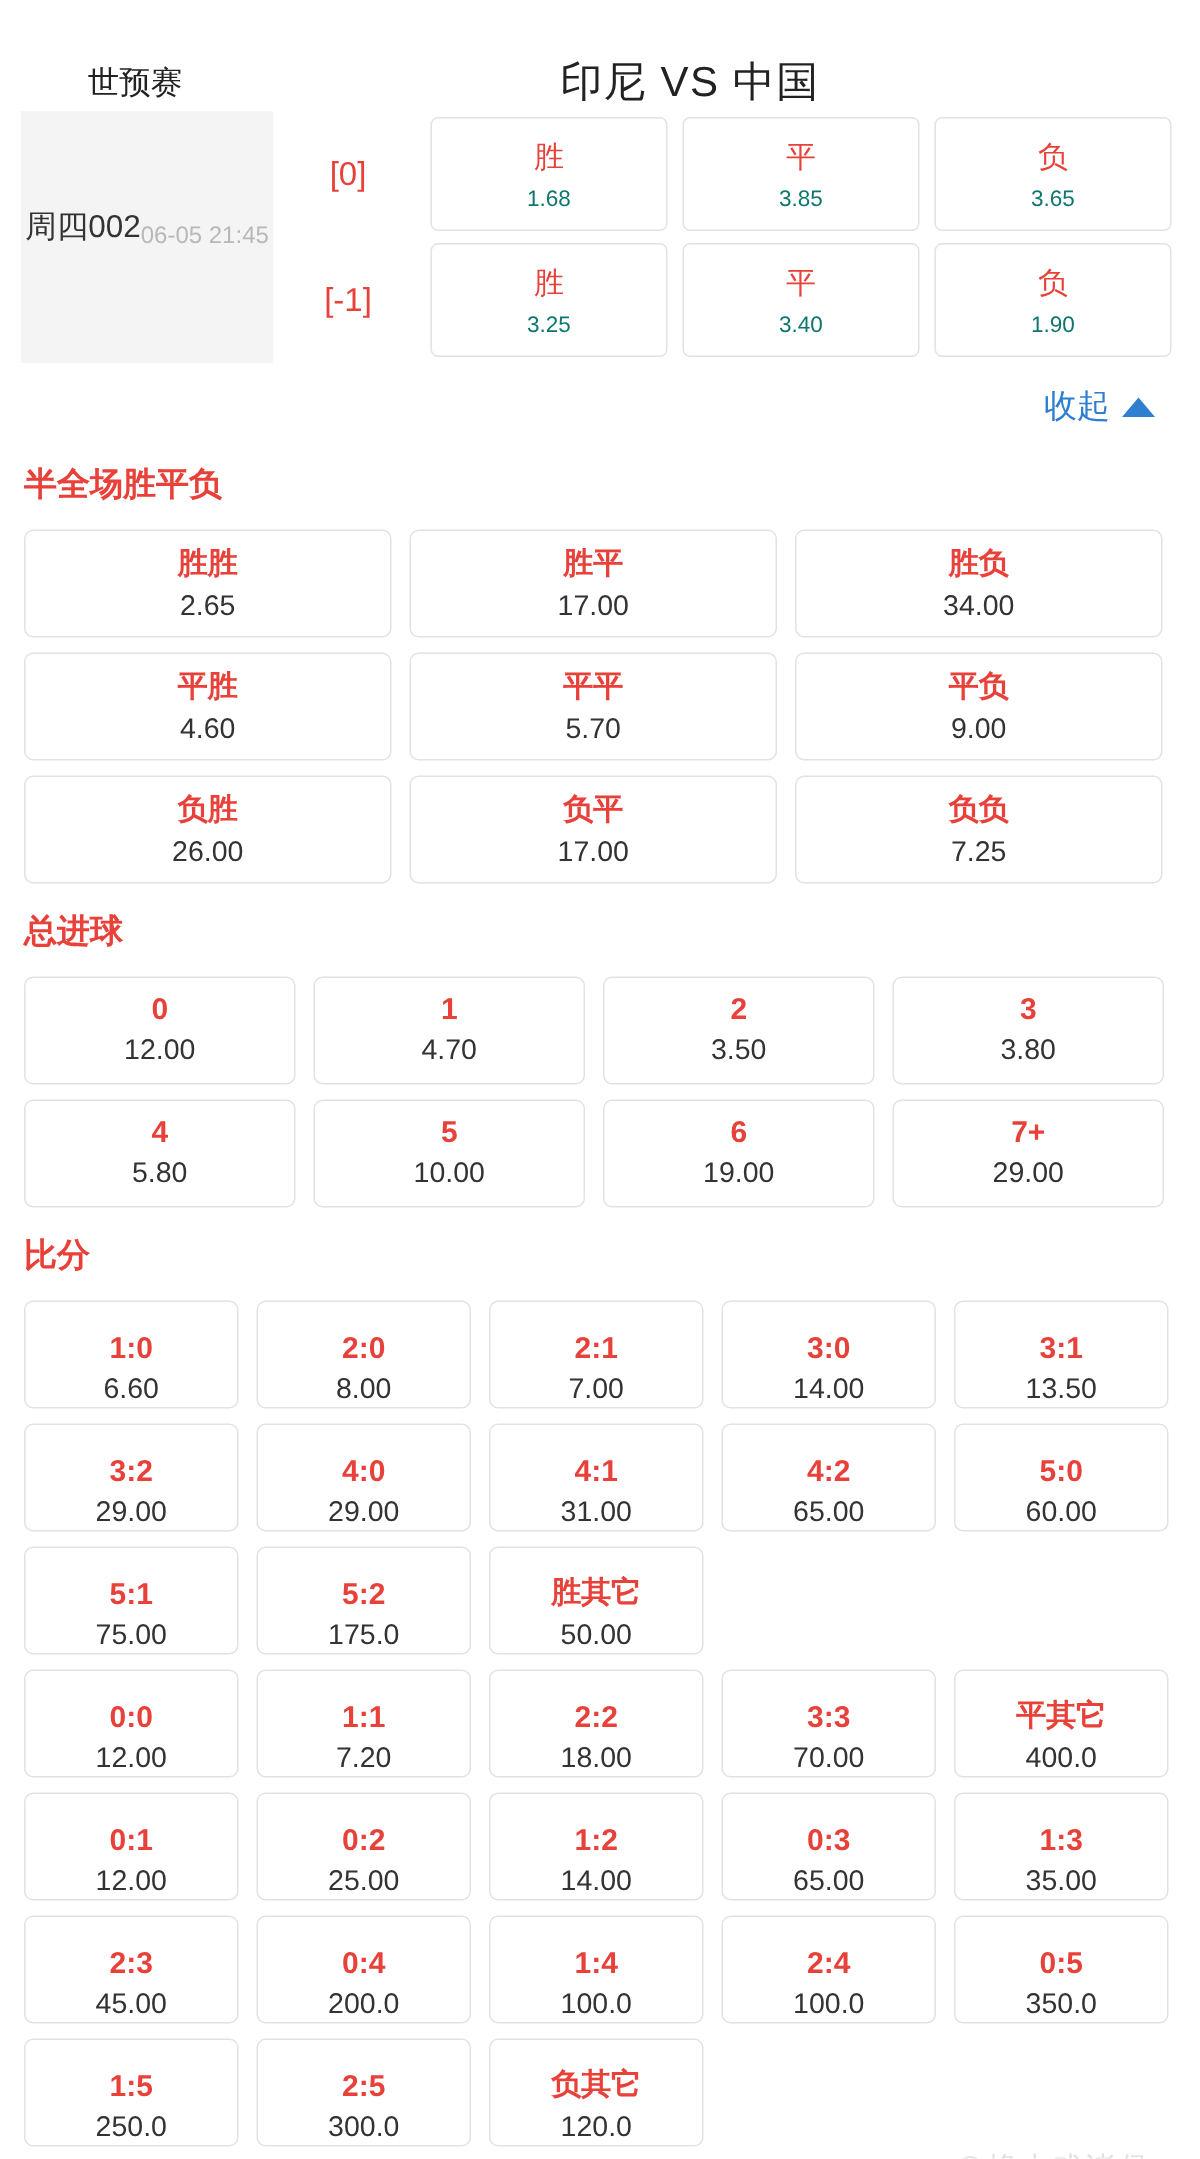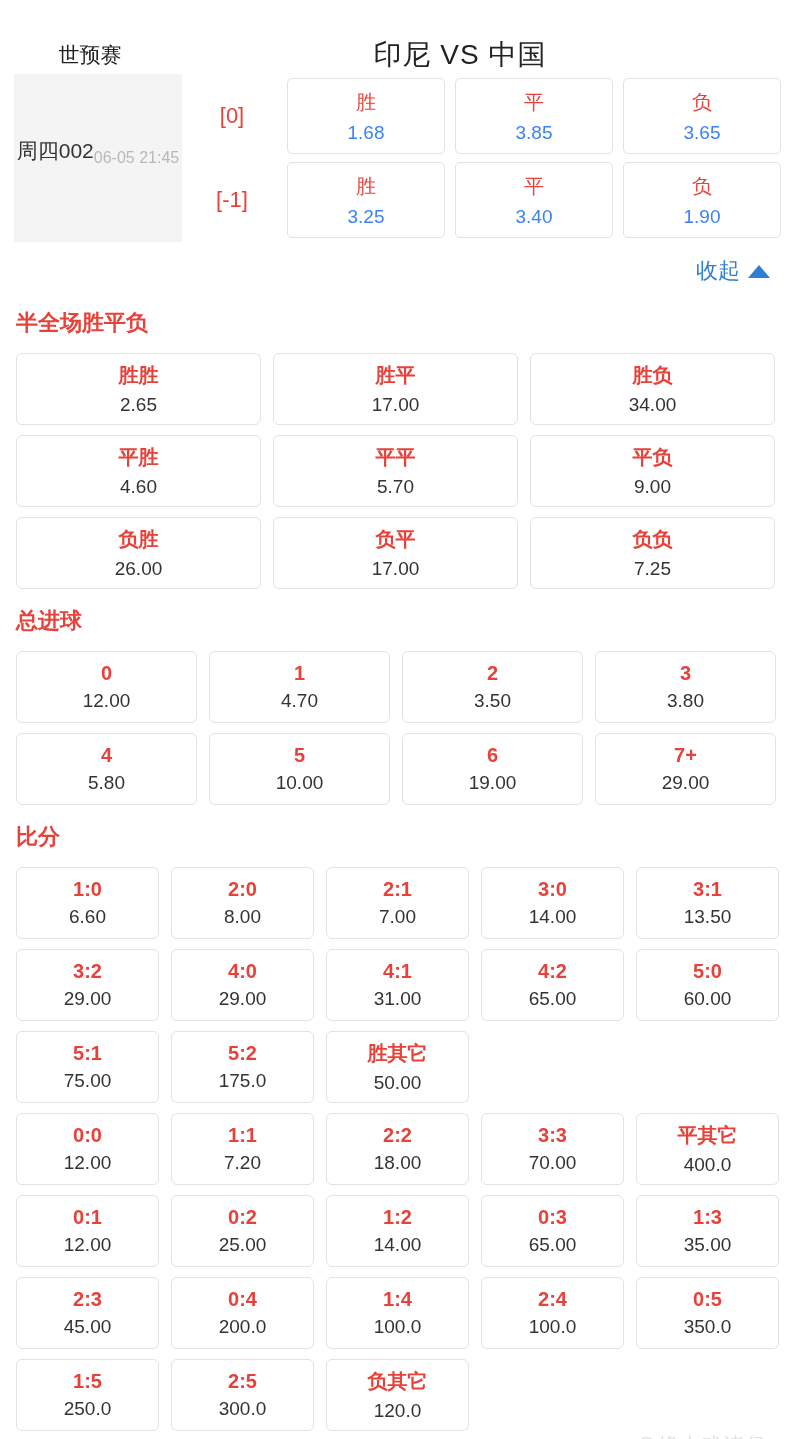--- a/index.html
+++ b/index.html
@@ -90,21 +90,21 @@
     border: 1px solid #e2e2e2;
     border-radius: 5px;
     background: #fff;
     display: flex;
     flex-direction: column;
     align-items: center;
     justify-content: center;
     gap: 6px;
   }
   .cell .nm { color: #e8413a; font-size: 20px; }
-  .cell .od { color: #3b82f6; font-size: 19px; }
+  .cell .od { color: #0f766e; font-size: 15px; }
 
   
   .collapse-row {
     display: flex;
     justify-content: flex-end;
     align-items: center;
     padding: 14px 30px 10px 16px;
     gap: 8px;
   }
   .collapse-text { color: #2f7fd0; font-size: 22px; }
@@ -136,21 +136,21 @@
     display: flex;
     flex-direction: column;
     align-items: center;
     justify-content: center;
     gap: 5px;
   }
   .gcell .nm { color: #e8413a; font-size: 20px; font-weight: bold; }
   .gcell .od { color: #333; font-size: 19px; }
   .g3 .gcell { width: 245px; }
   .g4 .gcell { width: 181px; }
-  .g5 .gcell { width: 143px; }
+  .g5 .gcell { width: 143px; justify-content: flex-end; }
 
   
   .watermark {
     position: absolute;
     right: 32px;
     bottom: 16px;
     color: #e0e0e0;
     font-size: 20px;
     letter-spacing: 2px;
     display: flex;

